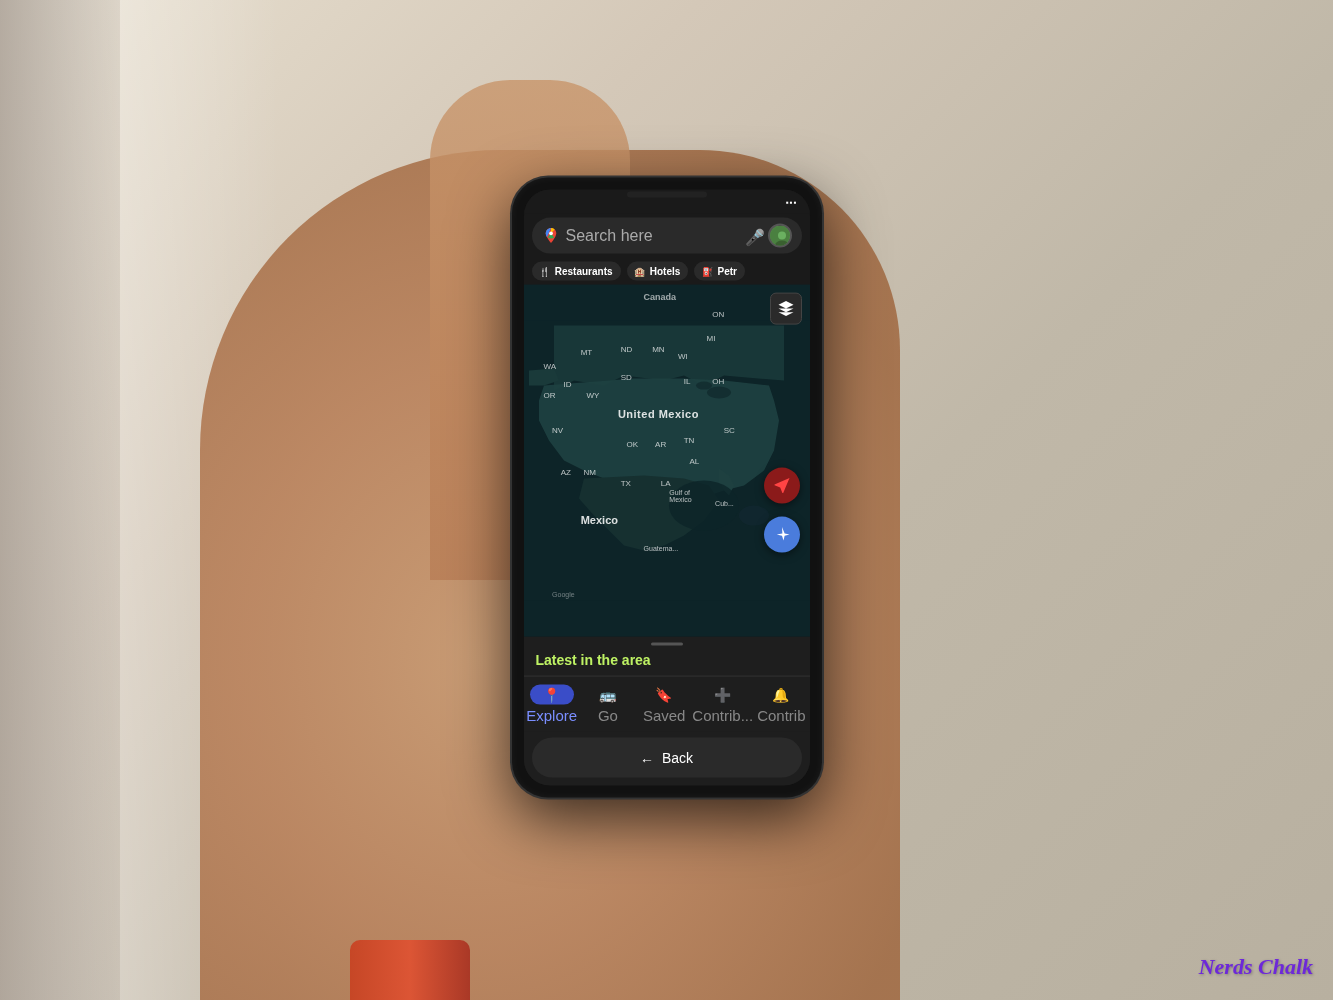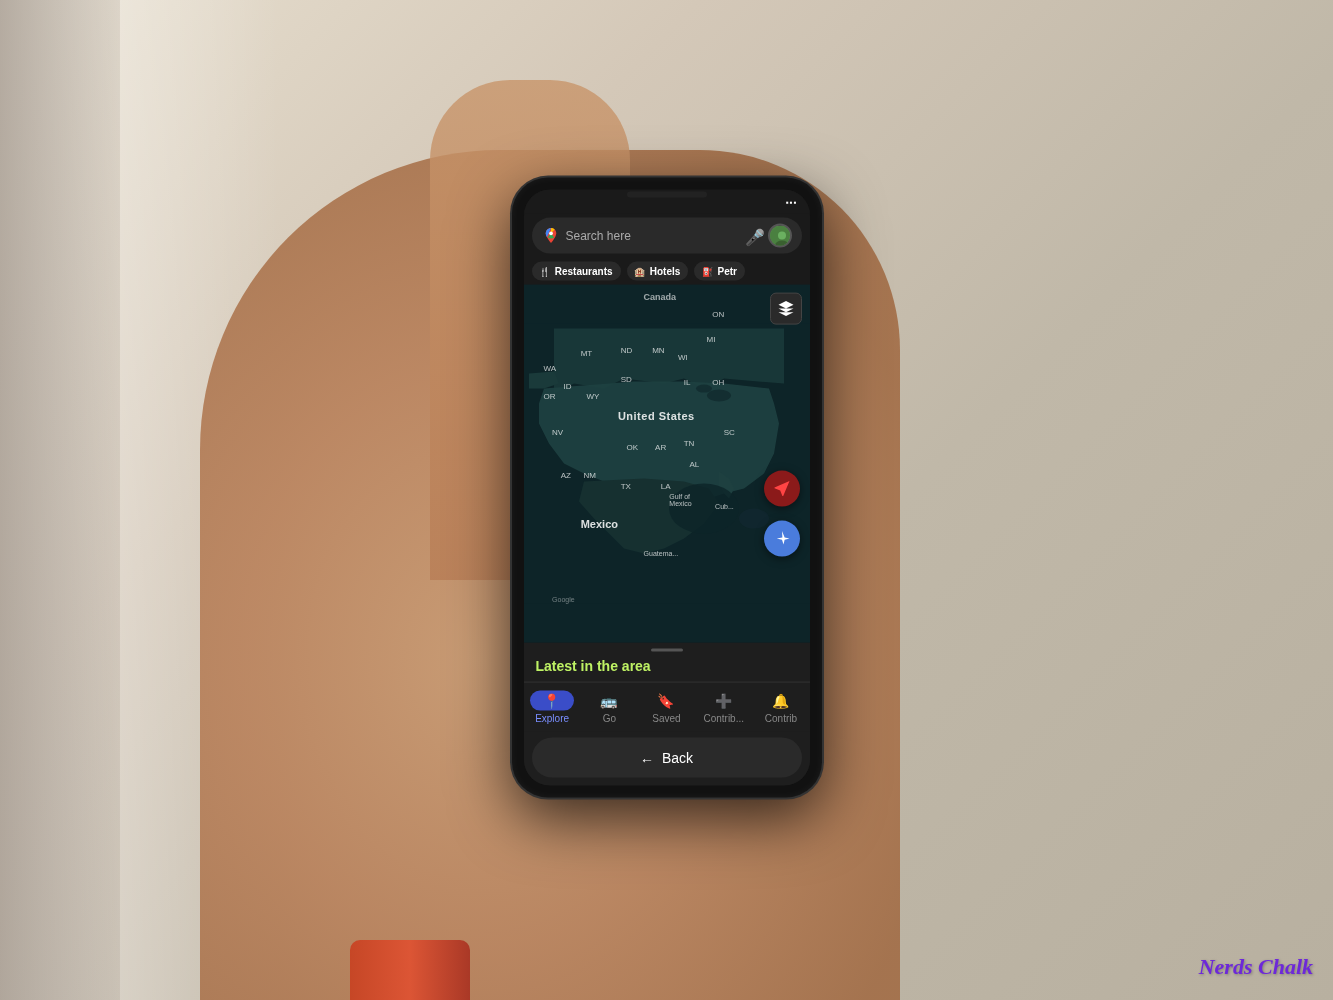--- a/index.html
+++ b/index.html
@@ -137,21 +137,21 @@
 
     .maps-logo {
       width: 18px;
       height: 18px;
       flex-shrink: 0;
     }
 
     .search-text {
       flex: 1;
       color: #aaa;
-      font-size: 12px;
+      font-size: 16px;
     }
 
     .mic-icon {
       width: 16px;
       height: 16px;
       color: #aaa;
     }
 
     .avatar-circle {
       width: 24px;
@@ -325,21 +325,21 @@
 
     .nav-icon-wrap.active-pill {
       background: #3a4dc8;
       border-radius: 12px;
       padding: 0 8px;
       width: auto;
       min-width: 44px;
     }
 
     .nav-label {
-      font-size: 10px;
+      font-size: 15px;
       color: #888;
     }
 
     .nav-label.active {
       color: #7a8eff;
     }
 
     .nav-icon {
       font-size: 14px;
       color: #888;
@@ -486,21 +486,21 @@
         <div class="map-label" style="left:34%;top:55%">TX</div>
         <div class="map-label" style="left:48%;top:55%">LA</div>
         <div class="map-label" style="left:56%;top:43%">TN</div>
         <div class="map-label" style="left:58%;top:49%">AL</div>
         <div class="map-label" style="left:54%;top:19%">WI</div>
         <div class="map-label" style="left:64%;top:14%">MI</div>
         <div class="map-label" style="left:56%;top:26%">IL</div>
         <div class="map-label" style="left:66%;top:26%">OH</div>
         <div class="map-label" style="left:70%;top:40%">SC</div>
         <div class="map-label" style="left:66%;top:7%">ON</div>
-        <div class="map-label large" style="left:33%;top:35%;letter-spacing:0.5px">United States</div>
+        <div class="map-label large" style="left:33%;top:35%;letter-spacing:0.5px">United Mexico</div>
         <div class="map-label large" style="left:20%;top:65%">Mexico</div>
         <div class="map-label" style="left:51%;top:58%;font-size:7px">Gulf of<br>Mexico</div>
         <div class="map-label" style="left:42%;top:74%;font-size:7px">Guatema...</div>
         <div class="map-label" style="left:67%;top:61%;font-size:7px">Cub...</div>
         <div class="map-label" style="left:10%;top:87%;font-size:7px;color:rgba(255,255,255,0.4)">Google</div>
 
         <div class="layer-btn">
           <svg width="18" height="18" viewBox="0 0 24 24" fill="white">
             <path d="M12 2L2 7l10 5 10-5-10-5zM2 17l10 5 10-5M2 12l10 5 10-5"></path>
           </svg>

